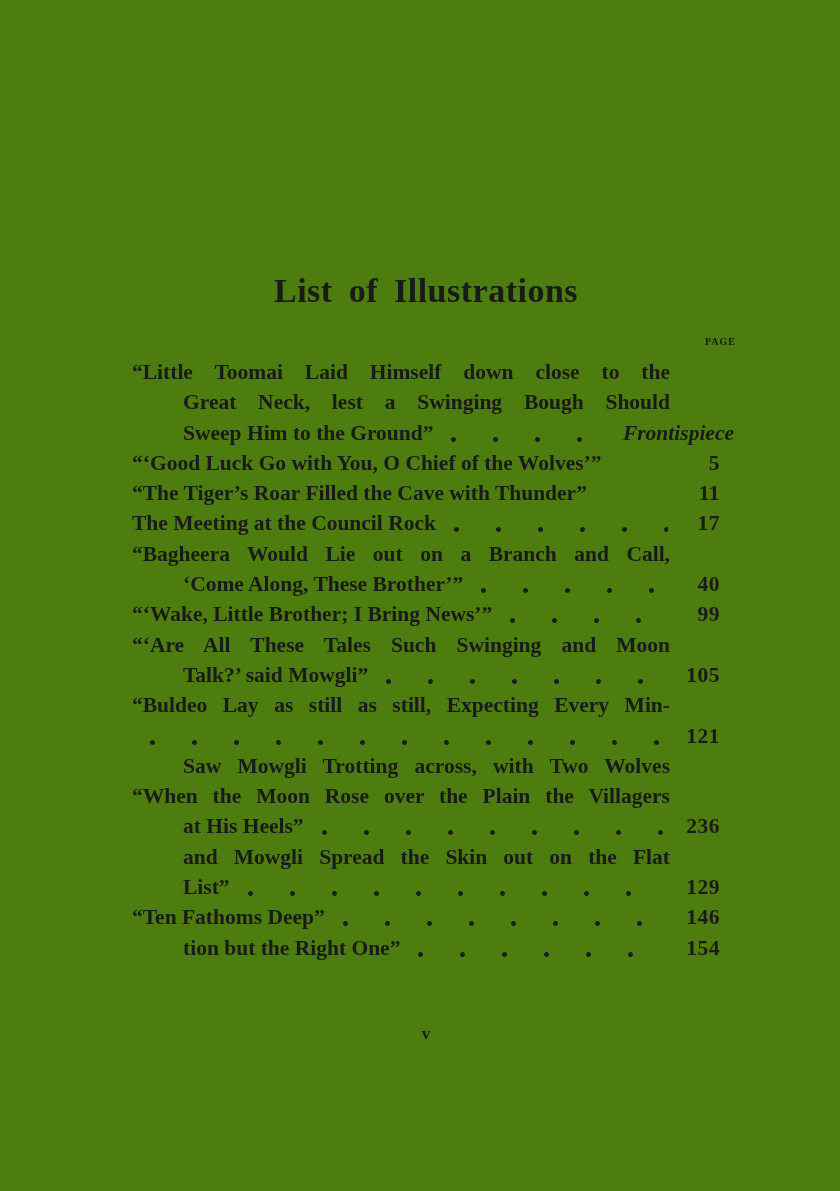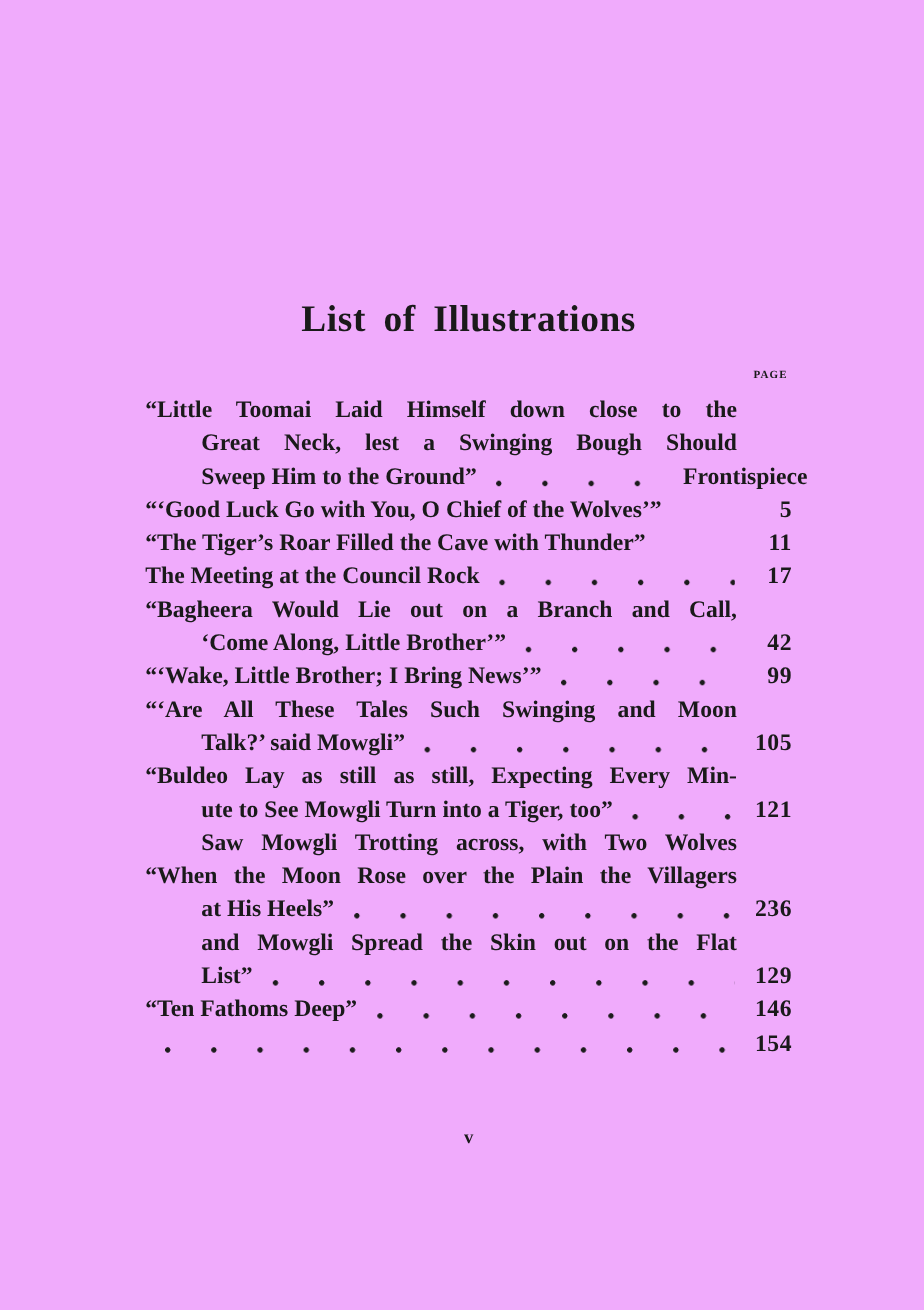--- a/index.html
+++ b/index.html
@@ -1,45 +1,45 @@
 <!DOCTYPE html>
 <html><head>
 <meta charset="utf-8">
 <style>
   html,body{margin:0;padding:0;}
   body{background:#fcfcfa;}
   .sheet{
-    position:relative;width:840px;height:1191px;background:#f0abfc;
+    position:relative;width:840px;height:1191px;background:#4d7c0f;
     font-family:"Liberation Serif","DejaVu Serif",serif;
     color:#1a1a1a;font-weight:700;overflow:hidden;
     text-rendering:optimizeLegibility;
   }
   .title{
     position:absolute;top:274px;left:132px;width:588px;
     text-align:center;font-size:34px;line-height:1;font-weight:700;
     word-spacing:7px;letter-spacing:.5px;
   }
   .page-label{
-    position:absolute;top:336px;left:120px;width:596px;
+    position:absolute;top:336px;left:140px;width:596px;
     text-align:right;font-size:10px;letter-spacing:1px;font-weight:700;
   }
   .toc{
     position:absolute;top:357px;left:132px;width:588px;
     font-size:21.5px;line-height:30.3px;
   }
   .line{display:flex;}
   .line .txt{white-space:nowrap;text-align:center;}
   .line.indent .txt{padding-left:51px;}
   .leader{flex:1 1 auto;margin:0 6px 0 10px;}
   .leader.dots{
     background-image:radial-gradient(circle at 2.5px 2.5px,#1c1c1c 2.1px,rgba(0,0,0,0) 2.7px);
     background-size:42px 5px;background-repeat:repeat-x;background-position:8px 19px;
   }
   .pg{width:46px;text-align:right;white-space:nowrap;letter-spacing:.5px;}
-  .tail{white-space:nowrap;margin-right:-14px;}
+  .tail{font-style:italic;white-space:nowrap;margin-right:-14px;}
   .line.just .txt{
     flex:1;white-space:normal;text-align:justify;text-align-last:justify;
     margin-right:50px;
   }
   .folio{
     position:absolute;top:1024px;left:132px;width:588px;
     text-align:center;font-size:17px;font-weight:700;
   }
 </style>
 </head>
@@ -79,24 +79,24 @@
     <span class="txt">The Meeting at the Council Rock</span>
     <span class="leader dots"></span>
 
     <span class="pg">17</span>
   </div>
       <div class="line just">
     <span class="txt">“Bagheera Would Lie out on a Branch and Call,</span>
 
   </div>
       <div class="line indent">
-    <span class="txt">‘Come Along, Little Brother’”</span>
+    <span class="txt">‘Come Along, These Brother’”</span>
     <span class="leader dots"></span>
 
-    <span class="pg">42</span>
+    <span class="pg">40</span>
   </div>
       <div class="line">
     <span class="txt">“‘Wake, Little Brother; I Bring News’”</span>
     <span class="leader dots"></span>
 
     <span class="pg">99</span>
   </div>
       <div class="line just">
     <span class="txt">“‘Are All These Tales Such Swinging and Moon</span>
 
@@ -105,21 +105,20 @@
     <span class="txt">Talk?’ said Mowgli”</span>
     <span class="leader dots"></span>
 
     <span class="pg">105</span>
   </div>
       <div class="line just">
     <span class="txt">“Buldeo Lay as still as still, Expecting Every Min-</span>
 
   </div>
       <div class="line indent">
-    <span class="txt">ute to See Mowgli Turn into a Tiger, too”</span>
     <span class="leader dots"></span>
 
     <span class="pg">121</span>
   </div>
       <div class="line indent just">
     <span class="txt">Saw Mowgli Trotting across, with Two Wolves</span>
 
   </div>
       <div class="line just">
     <span class="txt">“When the Moon Rose over the Plain the Villagers</span>
@@ -141,19 +140,20 @@
 
     <span class="pg">129</span>
   </div>
       <div class="line">
     <span class="txt">“Ten Fathoms Deep”</span>
     <span class="leader dots"></span>
 
     <span class="pg">146</span>
   </div>
       <div class="line indent">
+    <span class="txt">tion but the Right One”</span>
     <span class="leader dots"></span>
 
     <span class="pg">154</span>
   </div>
     </div>
   <div class="folio">v</div>
 </div>
 
 </body></html>

